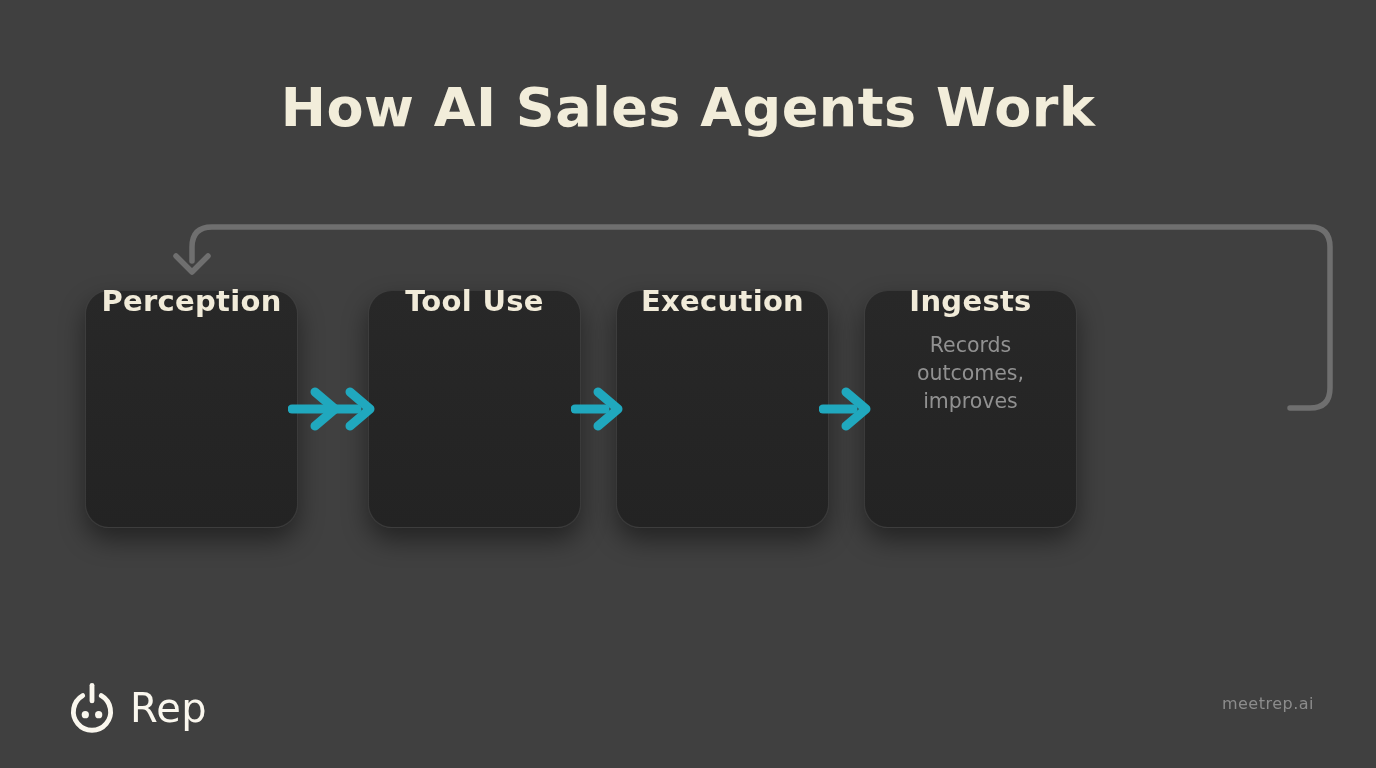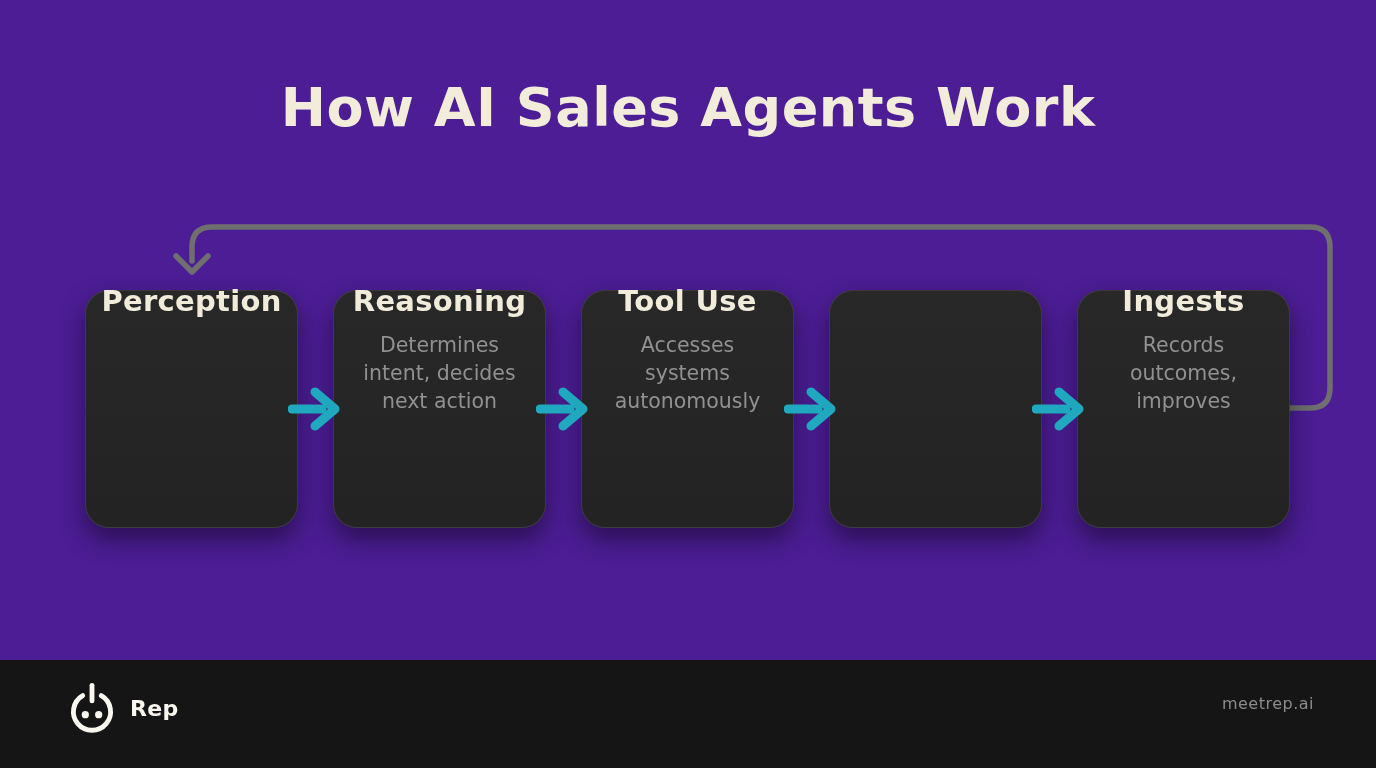--- a/index.html
+++ b/index.html
@@ -4,22 +4,22 @@
 <style>
   html, body { margin: 0; padding: 0; }
   body {
     width: 1376px; height: 768px;
     background: #151515;
     font-family: "DejaVu Sans", "Liberation Sans", sans-serif;
     overflow: hidden;
   }
   .canvas {
     position: relative;
-    width: 1376px; height: 660px;
-    background: #4c1d95;
+    width: 1376px; height: 768px;
+    background: #404040;
   }
   
   .title {
     position: absolute;
     top: 76px; left: 0; width: 100%;
     text-align: center;
     font-size: 54px;
     font-weight: 800;
     letter-spacing: 0.5px;
     color: #f2edda;
@@ -84,22 +84,22 @@
   
   .brand {
     position: absolute;
     left: 66px; top: 682px;
     display: flex;
     align-items: center;
     gap: 12px;
   }
   .brand-icon svg { width: 52px; height: 52px; display: block; }
   .brand-name {
-    font-size: 22px;
-    font-weight: 700;
+    font-size: 40px;
+    font-weight: 400;
     color: #faf7ee;
     letter-spacing: 0.3px;
   }
   .site-url {
     position: absolute;
     right: 62px; top: 694px;
     font-size: 16px;
     color: #8c8c8c;
     letter-spacing: 0.5px;
   }
@@ -124,54 +124,44 @@
       </div>
     </div>
 
     <div class="arrow-slot">
       <svg viewBox="0 0 56 48" fill="none">
         <path d="M 4 24 H 34" stroke="#20a8be" stroke-width="9" stroke-linecap="round"></path>
         <path d="M 27 7 L 47 24 L 27 41" stroke="#20a8be" stroke-width="9" stroke-linecap="round" stroke-linejoin="round"></path>
       </svg>
     </div>
 
+
+    <div class="arrow-slot">
+      <svg viewBox="0 0 56 48" fill="none">
+        <path d="M 4 24 H 34" stroke="#20a8be" stroke-width="9" stroke-linecap="round"></path>
+        <path d="M 27 7 L 47 24 L 27 41" stroke="#20a8be" stroke-width="9" stroke-linecap="round" stroke-linejoin="round"></path>
+      </svg>
+    </div>
+
     <div class="card">
       <div class="card-inner">
-        <div class="card-title">Reasoning</div>
-        <div class="card-desc">Determines
-intent, decides
-next action</div>
+        <div class="card-title">Tool Use</div>
       </div>
     </div>
 
     <div class="arrow-slot">
       <svg viewBox="0 0 56 48" fill="none">
         <path d="M 4 24 H 34" stroke="#20a8be" stroke-width="9" stroke-linecap="round"></path>
         <path d="M 27 7 L 47 24 L 27 41" stroke="#20a8be" stroke-width="9" stroke-linecap="round" stroke-linejoin="round"></path>
       </svg>
     </div>
 
     <div class="card">
       <div class="card-inner">
-        <div class="card-title">Tool Use</div>
-        <div class="card-desc">Accesses
-systems
-autonomously</div>
-      </div>
-    </div>
-
-    <div class="arrow-slot">
-      <svg viewBox="0 0 56 48" fill="none">
-        <path d="M 4 24 H 34" stroke="#20a8be" stroke-width="9" stroke-linecap="round"></path>
-        <path d="M 27 7 L 47 24 L 27 41" stroke="#20a8be" stroke-width="9" stroke-linecap="round" stroke-linejoin="round"></path>
-      </svg>
-    </div>
-
-    <div class="card">
-      <div class="card-inner">
+        <div class="card-title">Execution</div>
       </div>
     </div>
 
     <div class="arrow-slot">
       <svg viewBox="0 0 56 48" fill="none">
         <path d="M 4 24 H 34" stroke="#20a8be" stroke-width="9" stroke-linecap="round"></path>
         <path d="M 27 7 L 47 24 L 27 41" stroke="#20a8be" stroke-width="9" stroke-linecap="round" stroke-linejoin="round"></path>
       </svg>
     </div>
 

